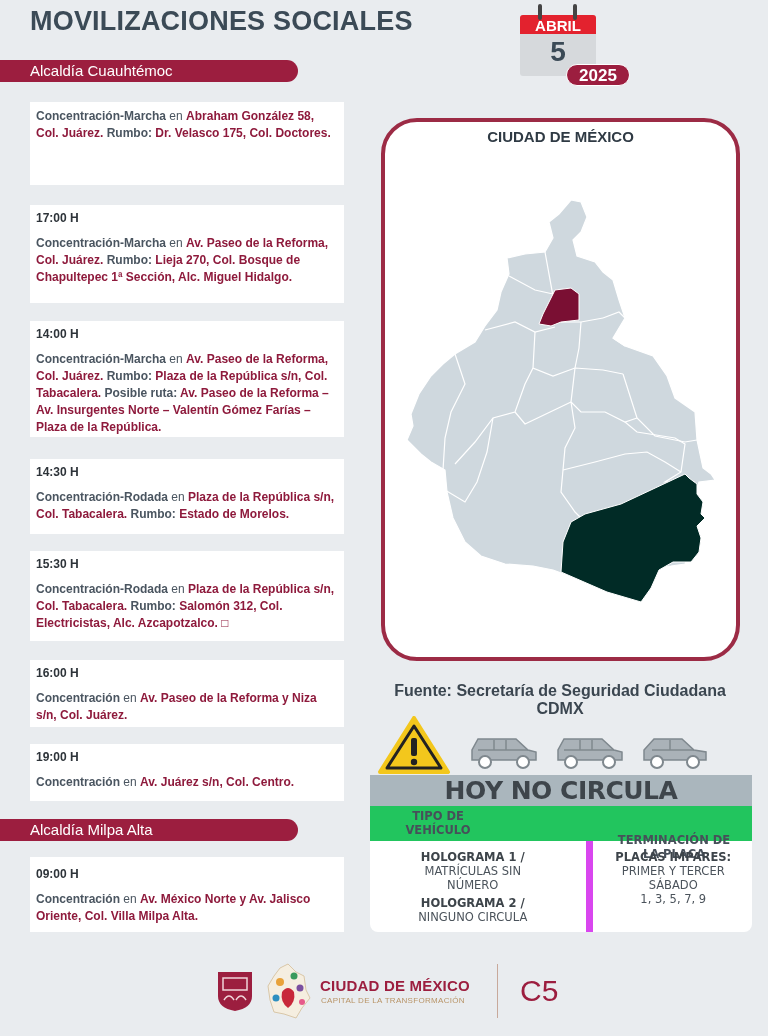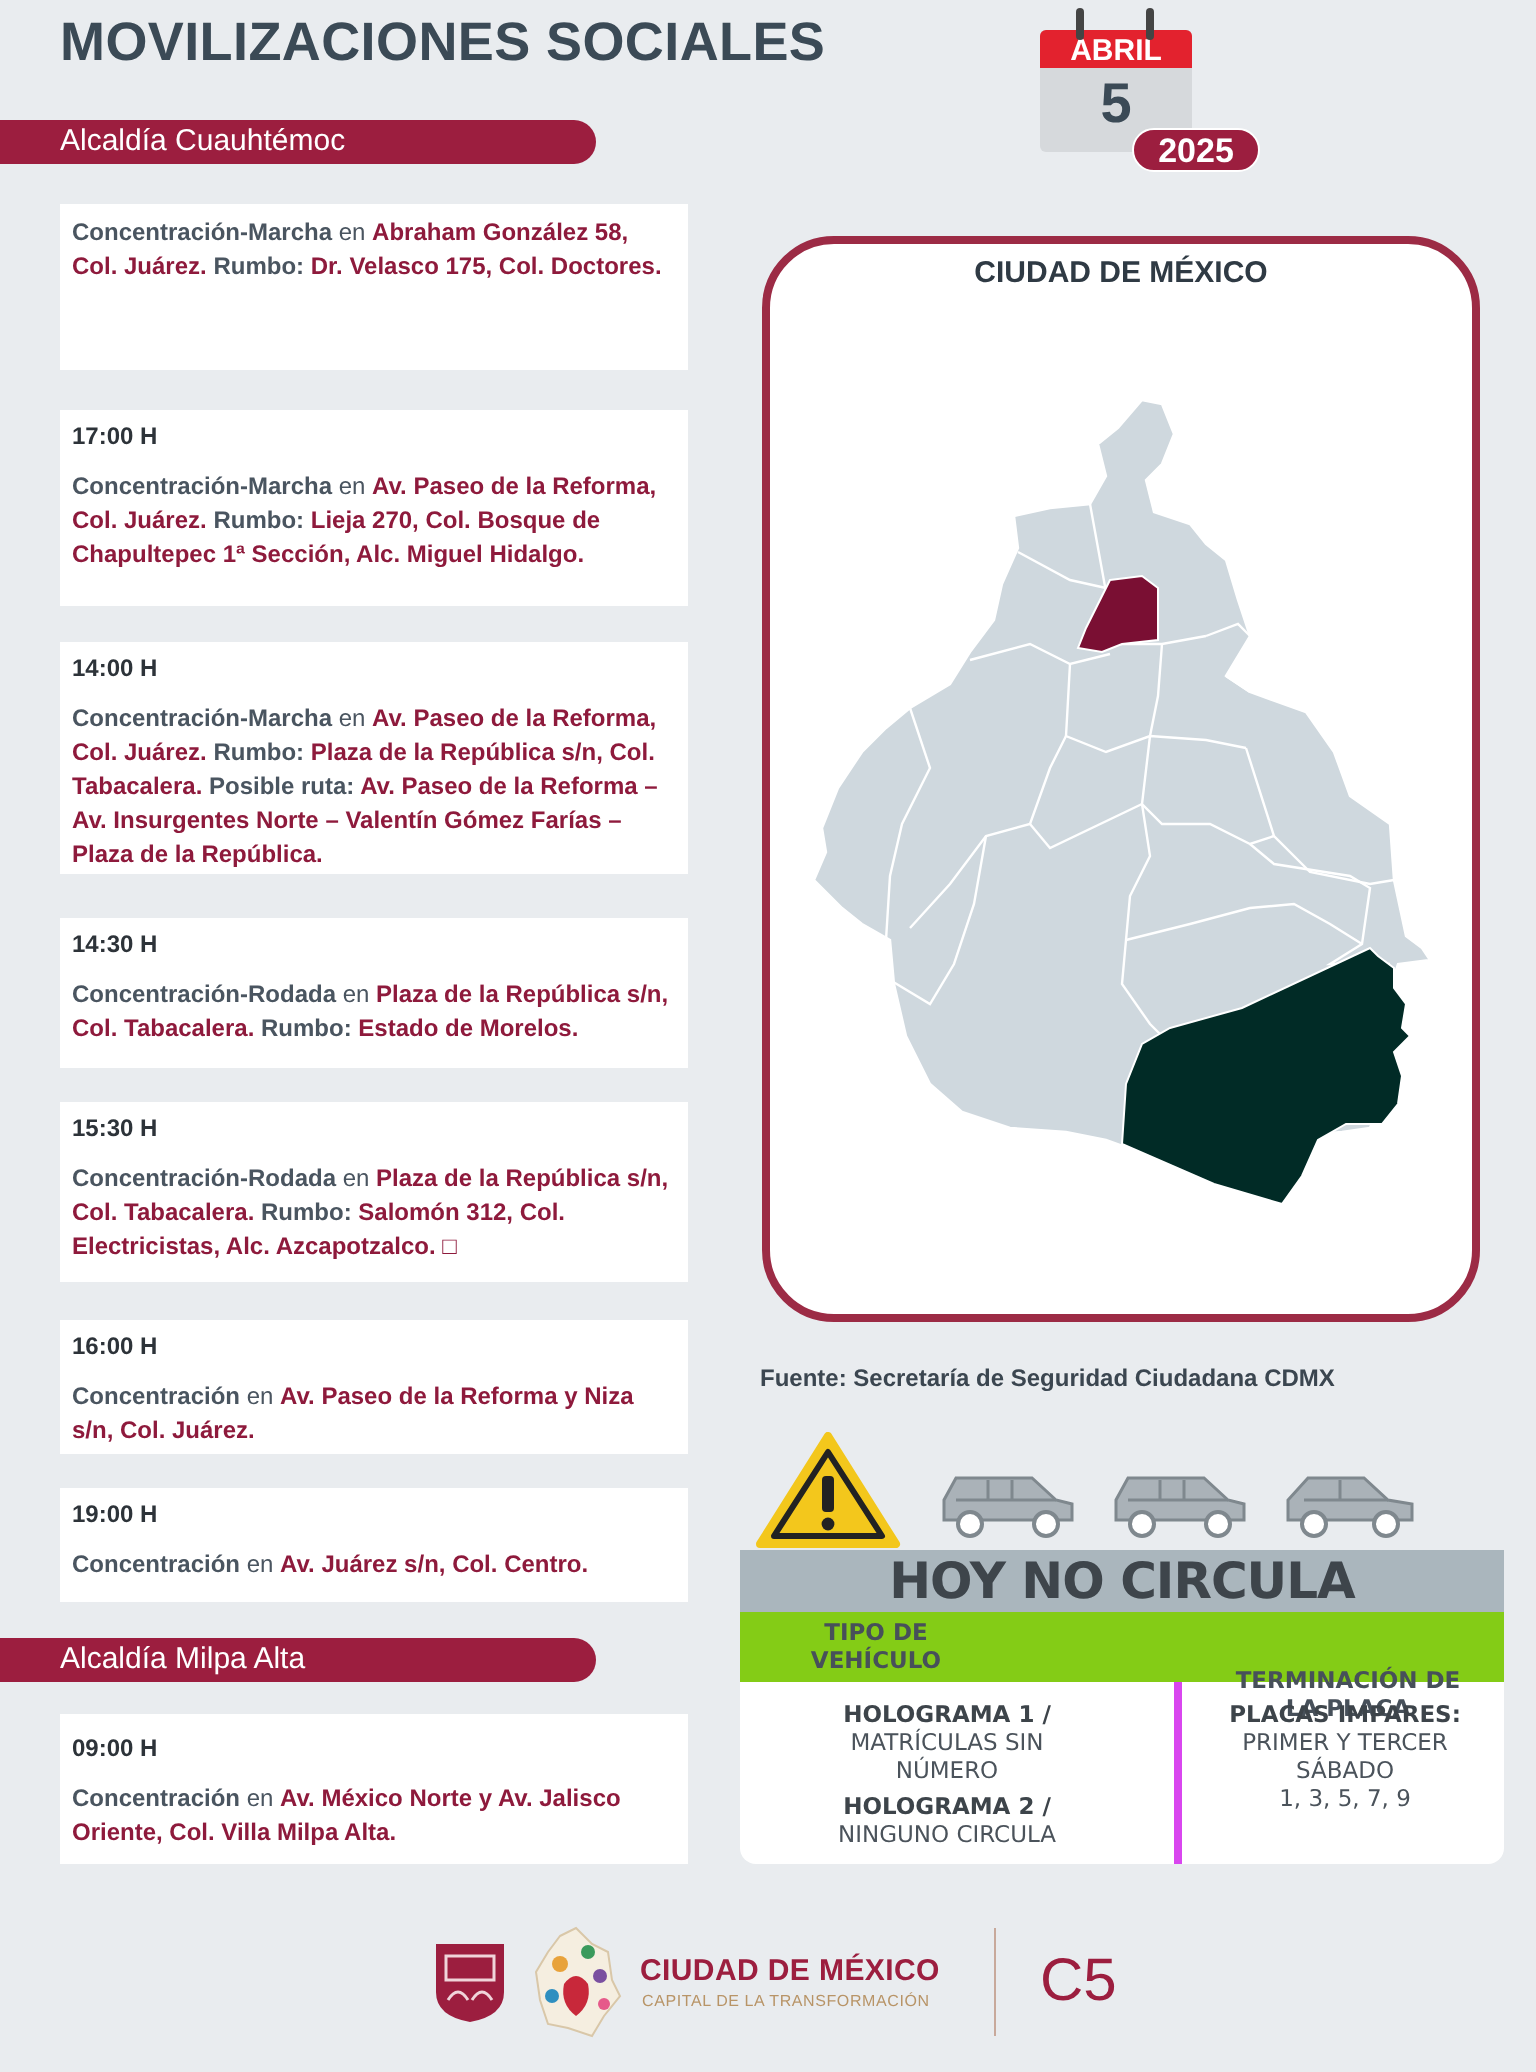--- a/index.html
+++ b/index.html
@@ -52,46 +52,46 @@
   .map-card {
     position: absolute; left: 381px; top: 118px; width: 359px; height: 543px;
     border: 4px solid #9c2b45; border-radius: 36px; background: #fff;
   }
   .map-title {
     position: absolute; top: 6px; left: 0; width: 100%; text-align: center;
     font-weight: bold; font-size: 15px; color: #2f3a44;
   }
   .map-svg { position: absolute; left: 0; top: 0; }
   .source {
-    position: absolute; left: 380px; top: 682px; width: 360px; 
-    font-size: 12px; font-weight: bold; color: #3b4650;
+    position: absolute; left: 380px; top: 682px; width: 360px; text-align: center;
+    font-size: 16px; font-weight: bold; color: #3b4650;
   }
   .icons-row { position: absolute; left: 378px; top: 716px; width: 380px; height: 60px; }
   .hnc {
     position: absolute; left: 370px; top: 775px; width: 382px; height: 157px;
     background: #fff; border-radius: 0 0 8px 8px; overflow: hidden;
   }
   .hnc-head {
     height: 31px; background: #aab6bd; text-align: center;
     font-size: 25px; font-weight: bold; color: #3e454b; line-height: 31px;
     font-family: "DejaVu Sans", sans-serif; letter-spacing: -0.5px;
   }
-  .hnc-cols { display: flex; background: #84cc16; height: 35px; }
+  .hnc-cols { display: flex; background: #22c55e; height: 35px; }
   .hnc-col-h {
     flex: 1; text-align: center; font-size: 11.5px; font-weight: bold; color: #47505a;
     line-height: 14px; padding-top: 3px;
     font-family: "DejaVu Sans", sans-serif;
   }
   .hnc-body { display: flex; }
   .hnc-cell {
     flex: 1; text-align: center; font-size: 11.5px; color: #4b535b; line-height: 14px;
     padding-top: 9px; font-family: "DejaVu Sans", sans-serif;
   }
   .hnc-cell b { color: #3d444a; }
-  .hnc-cell.left { border-right: 4px solid #d946ef; height: 91px; }
+  .hnc-cell.left { border-right: 7px solid #d946ef; height: 91px; }
   .footer { position: absolute; left: 0; top: 960px; width: 768px; height: 60px; }
   .footer .cdmx-text {
     position: absolute; left: 320px; top: 17px; color: #9c1e3f; font-weight: bold;
     font-size: 15px; letter-spacing: 0.2px;
   }
   .footer .cdmx-sub {
     position: absolute; left: 321px; top: 36px; color: #b89467; font-size: 8px; letter-spacing: 0.3px;
   }
   .footer .divider { position: absolute; left: 497px; top: 4px; width: 1px; height: 54px; background: #c8a99b; }
   .footer .c5 {

